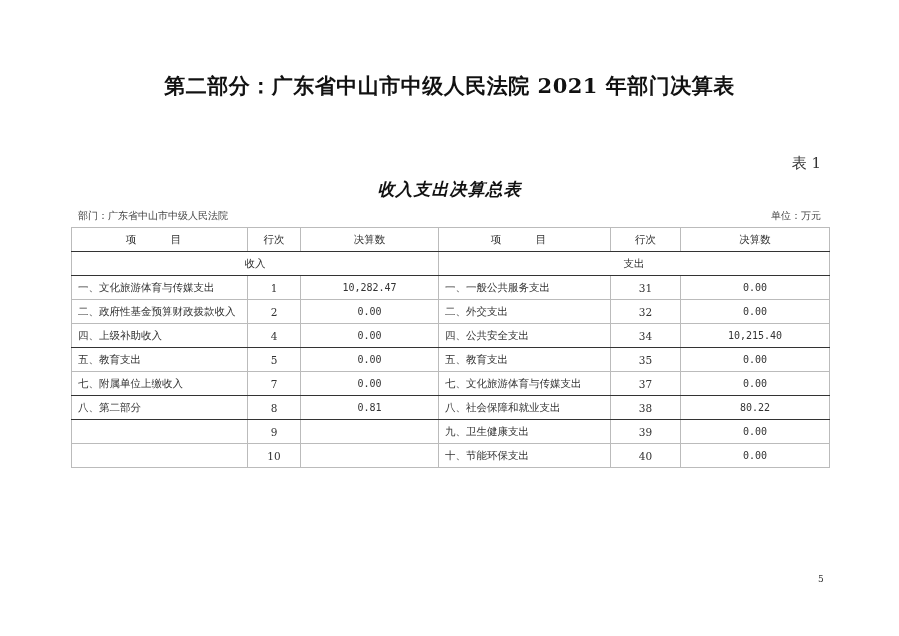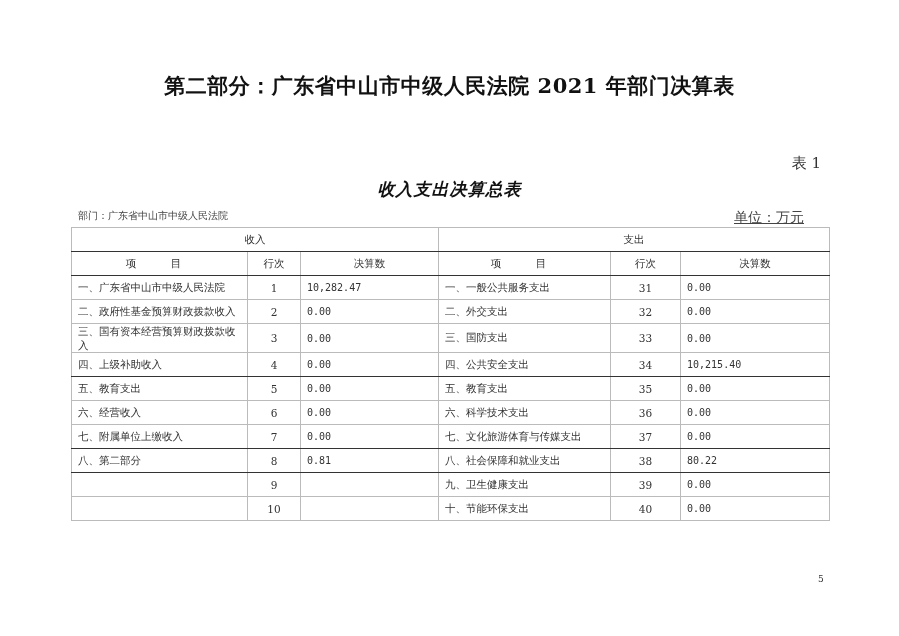--- a/index.html
+++ b/index.html
@@ -4,26 +4,26 @@
 <style>
   html, body { margin:0; padding:0; background:#ffffff; }
   body { width:899px; height:636px; position:relative; overflow:hidden;
          font-family:"DejaVu Serif", "Liberation Serif", serif; color:#222; }
   .main-title { position:absolute; left:0; width:899px; top:72px; text-align:center;
          font-size:21px; font-weight:bold; color:#111; letter-spacing:0.5px; }
   .table-no { position:absolute; right:78px; top:154px; font-size:15px; color:#333; }
   .sub-title { position:absolute; left:0; width:899px; top:178px; text-align:center;
          font-size:17px; font-weight:bold; color:#111; letter-spacing:1px;font-style:italic; }
   .dept { position:absolute; left:78px; top:209px; font-size:10px; color:#444; }
-  .unit { position:absolute; right:95px; top:209px; font-size:14px; color:#444;text-decoration:underline; }
+  .unit { position:absolute; right:78px; top:209px; font-size:10px; color:#444; }
   table.fin { position:absolute; left:71px; top:227px; border-collapse:collapse;
          table-layout:fixed; width:758px; font-size:10.5px; color:#333; }
   table.fin td { border:1px solid #bbb; height:23px; padding:0 6px; white-space:nowrap; overflow:hidden; }
   table.fin td.c { text-align:center; }
-  table.fin td.r { text-align:left; font-family:"DejaVu Sans Mono", "Liberation Mono", monospace; font-size:10px;margin-top:27px; }
+  table.fin td.r { text-align:center; font-family:"DejaVu Sans Mono", "Liberation Mono", monospace; font-size:10px;margin-top:27px; }
   table.fin td.wrap { white-space:normal; line-height:14px; height:28px; }
   table.fin tr.section td { border-bottom:1.5px solid #333; }
   table.fin td.vl { border-left:1.5px solid #333; }
   .spaced { letter-spacing:12px; }
   .page-num { position:absolute; left:818px; top:574px; font-size:9px; color:#333; }
 </style>
 </head>
 <body>
 
 <div class="main-title">第二部分：广东省中山市中级人民法院 2021 年部门决算表</div>
@@ -36,77 +36,61 @@
   <colgroup>
     <col style="width:176px">
       <col style="width:53px">
       <col style="width:138px">
     <col style="width:172px">
       <col style="width:70px">
       <col style="width:149px">
   </colgroup>
   <tbody>
       <tr class="section">
-    <td class="c" colspan="3">收入</td>
-    <td class="c vl" colspan="3">支出</td>
-  </tr>
-  <tr class="section">
     <td class="c spaced">项　目</td>
     <td class="c">行次</td>
     <td class="c vl">决算数</td>
     <td class="c spaced vl">项　目</td>
     <td class="c">行次</td>
     <td class="c vl">决算数</td>
   </tr>
+  <tr class="section">
+    <td class="c" colspan="3">收入</td>
+    <td class="c vl" colspan="3">支出</td>
+  </tr>
   <tr>
-    <td>一、广东省中山市中级人民法院</td>
+    <td>一、文化旅游体育与传媒支出</td>
     <td class="c">1</td>
     <td class="r vl">10,282.47</td>
     <td class="vl">一、一般公共服务支出</td>
     <td class="c">31</td>
     <td class="r vl">0.00</td>
   </tr>
   <tr>
     <td>二、政府性基金预算财政拨款收入</td>
     <td class="c">2</td>
     <td class="r vl">0.00</td>
     <td class="vl">二、外交支出</td>
     <td class="c">32</td>
-    <td class="r vl">0.00</td>
-  </tr>
-  <tr>
-    <td class="wrap">三、国有资本经营预算财政拨款收入</td>
-    <td class="c">3</td>
-    <td class="r vl">0.00</td>
-    <td class="vl">三、国防支出</td>
-    <td class="c">33</td>
     <td class="r vl">0.00</td>
   </tr>
   <tr class="section">
     <td>四、上级补助收入</td>
     <td class="c">4</td>
     <td class="r vl">0.00</td>
     <td class="vl">四、公共安全支出</td>
     <td class="c">34</td>
     <td class="r vl">10,215.40</td>
   </tr>
   <tr>
     <td>五、教育支出</td>
     <td class="c">5</td>
     <td class="r vl">0.00</td>
     <td class="vl">五、教育支出</td>
     <td class="c">35</td>
-    <td class="r vl">0.00</td>
-  </tr>
-  <tr>
-    <td>六、经营收入</td>
-    <td class="c">6</td>
-    <td class="r vl">0.00</td>
-    <td class="vl">六、科学技术支出</td>
-    <td class="c">36</td>
     <td class="r vl">0.00</td>
   </tr>
   <tr class="section">
     <td>七、附属单位上缴收入</td>
     <td class="c">7</td>
     <td class="r vl">0.00</td>
     <td class="vl">七、文化旅游体育与传媒支出</td>
     <td class="c">37</td>
     <td class="r vl">0.00</td>
   </tr>

